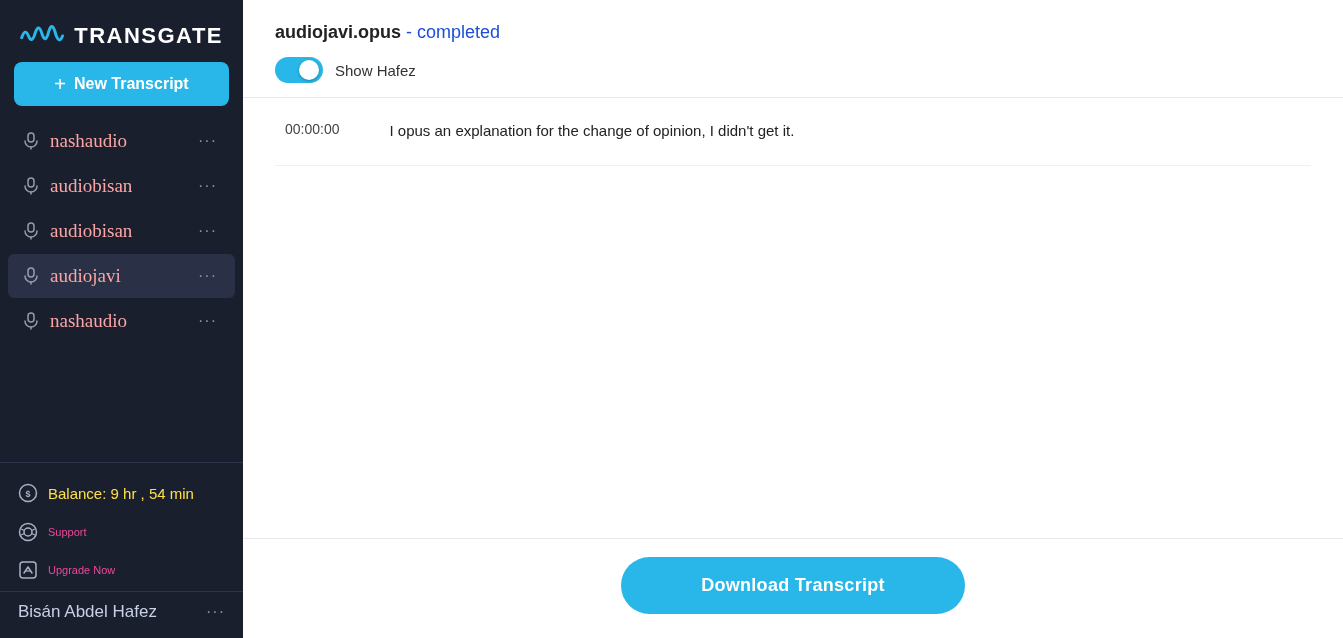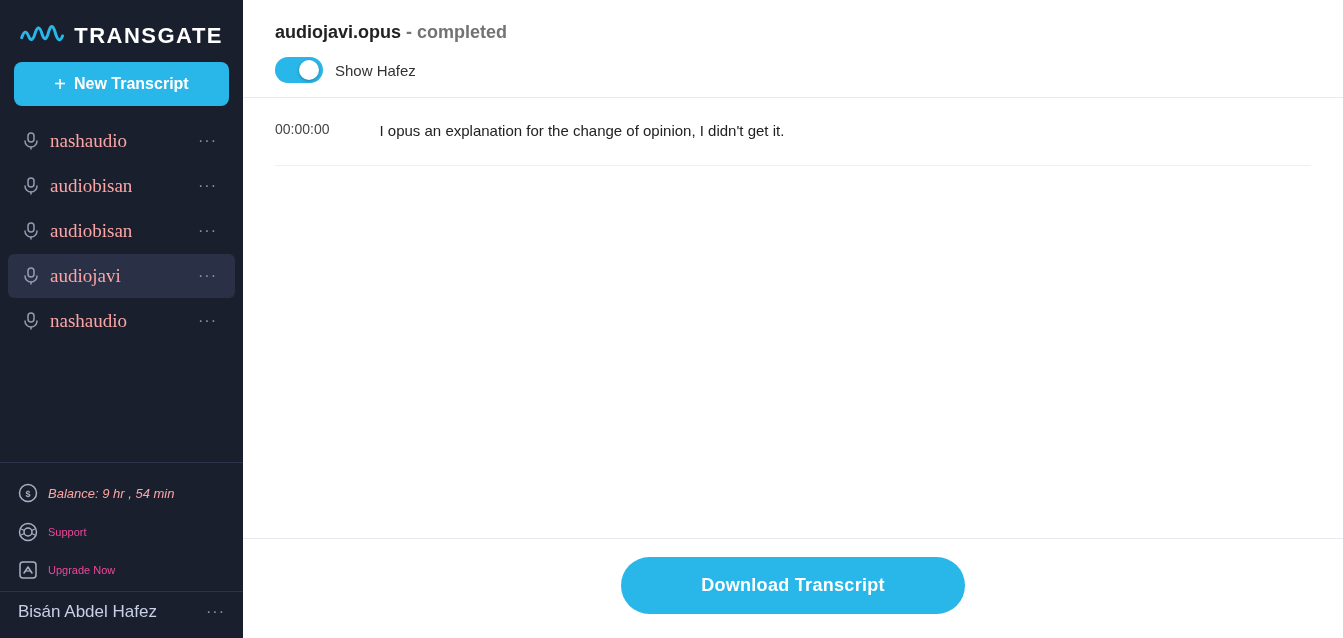--- a/index.html
+++ b/index.html
@@ -122,23 +122,22 @@
       cursor: pointer;
     }
 
     .balance-icon {
       width: 20px;
       height: 20px;
       flex-shrink: 0;
     }
 
     .balance-label {
-      font-size: 13px;
-      color: #fca5a5;
-      font-style: italic;
+      font-size: 15px;
+      color: #fde047;
     }
 
     .support-item, .upgrade-item {
       display: flex;
       align-items: center;
       padding: 9px 18px;
       gap: 10px;
       cursor: pointer;
     }
 
@@ -195,22 +194,22 @@
       font-size: 18px;
       color: #222;
       margin-bottom: 14px;
     }
 
     .file-name {
       font-weight: 700;
     }
 
     .file-status {
-      font-weight: 700;
-      color: #737373;
+      font-weight: 400;
+      color: #1d4ed8;
     }
 
     .toggle-row {
       display: flex;
       align-items: center;
       gap: 12px;
     }
 
     
     .toggle-switch {
@@ -253,20 +252,21 @@
       padding: 22px 0;
       border-bottom: 1px solid #f0f0f0;
     }
 
     .transcript-time {
       font-size: 14px;
       color: #444;
       font-variant-numeric: tabular-nums;
       flex-shrink: 0;
       padding-top: 1px;
+      margin-left: 10px;
     }
 
     .transcript-text {
       font-size: 15px;
       color: #222;
       line-height: 1.5;
     }
 
     
     .main-footer {

